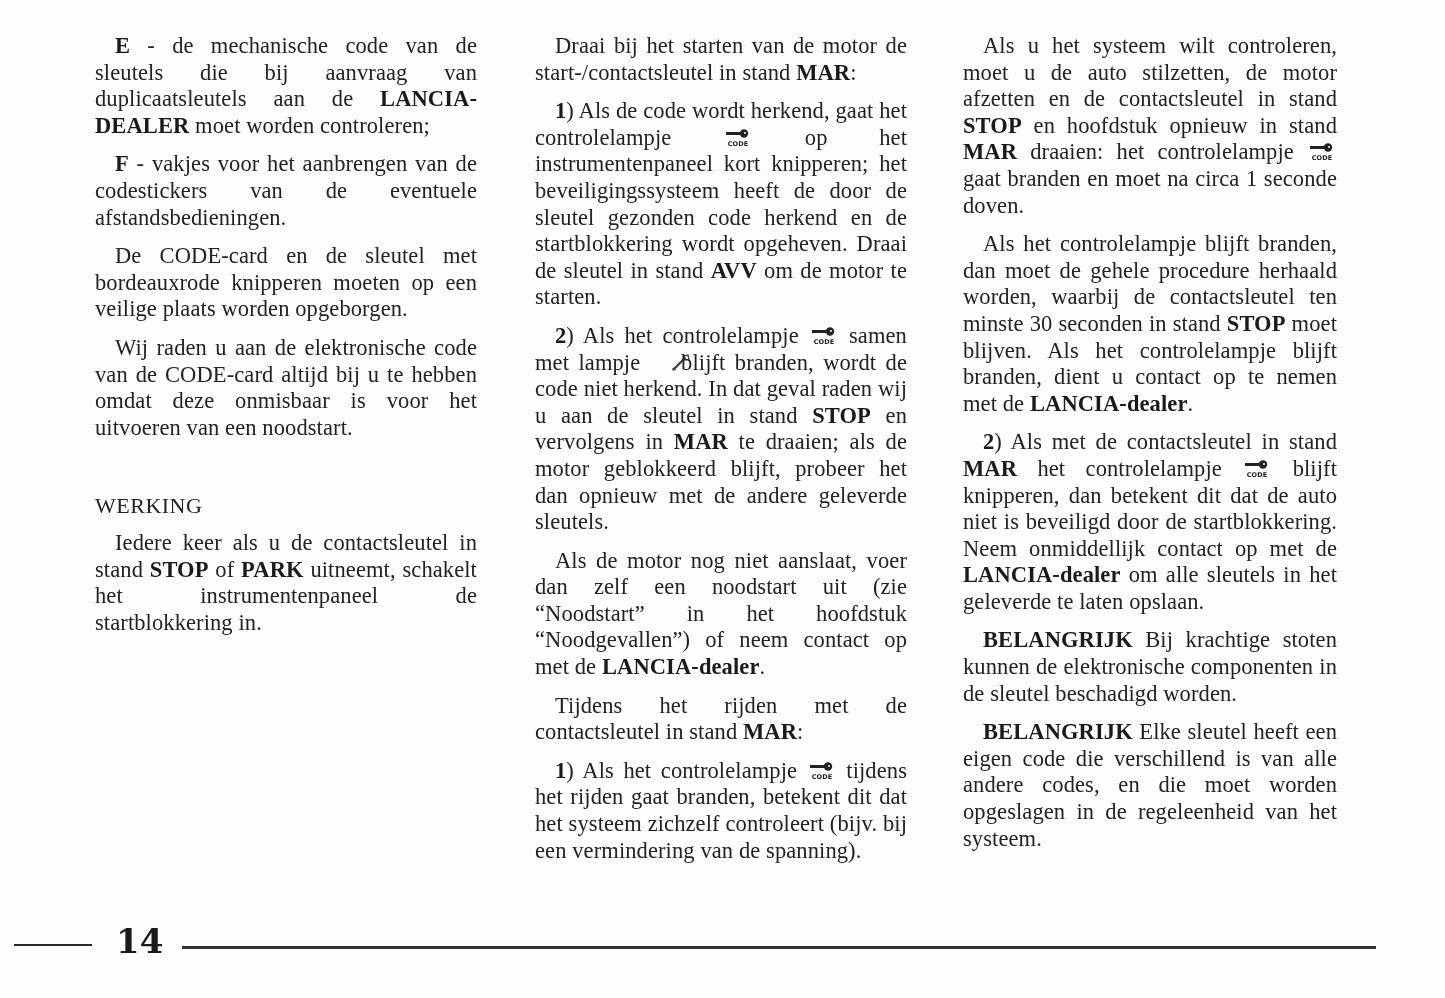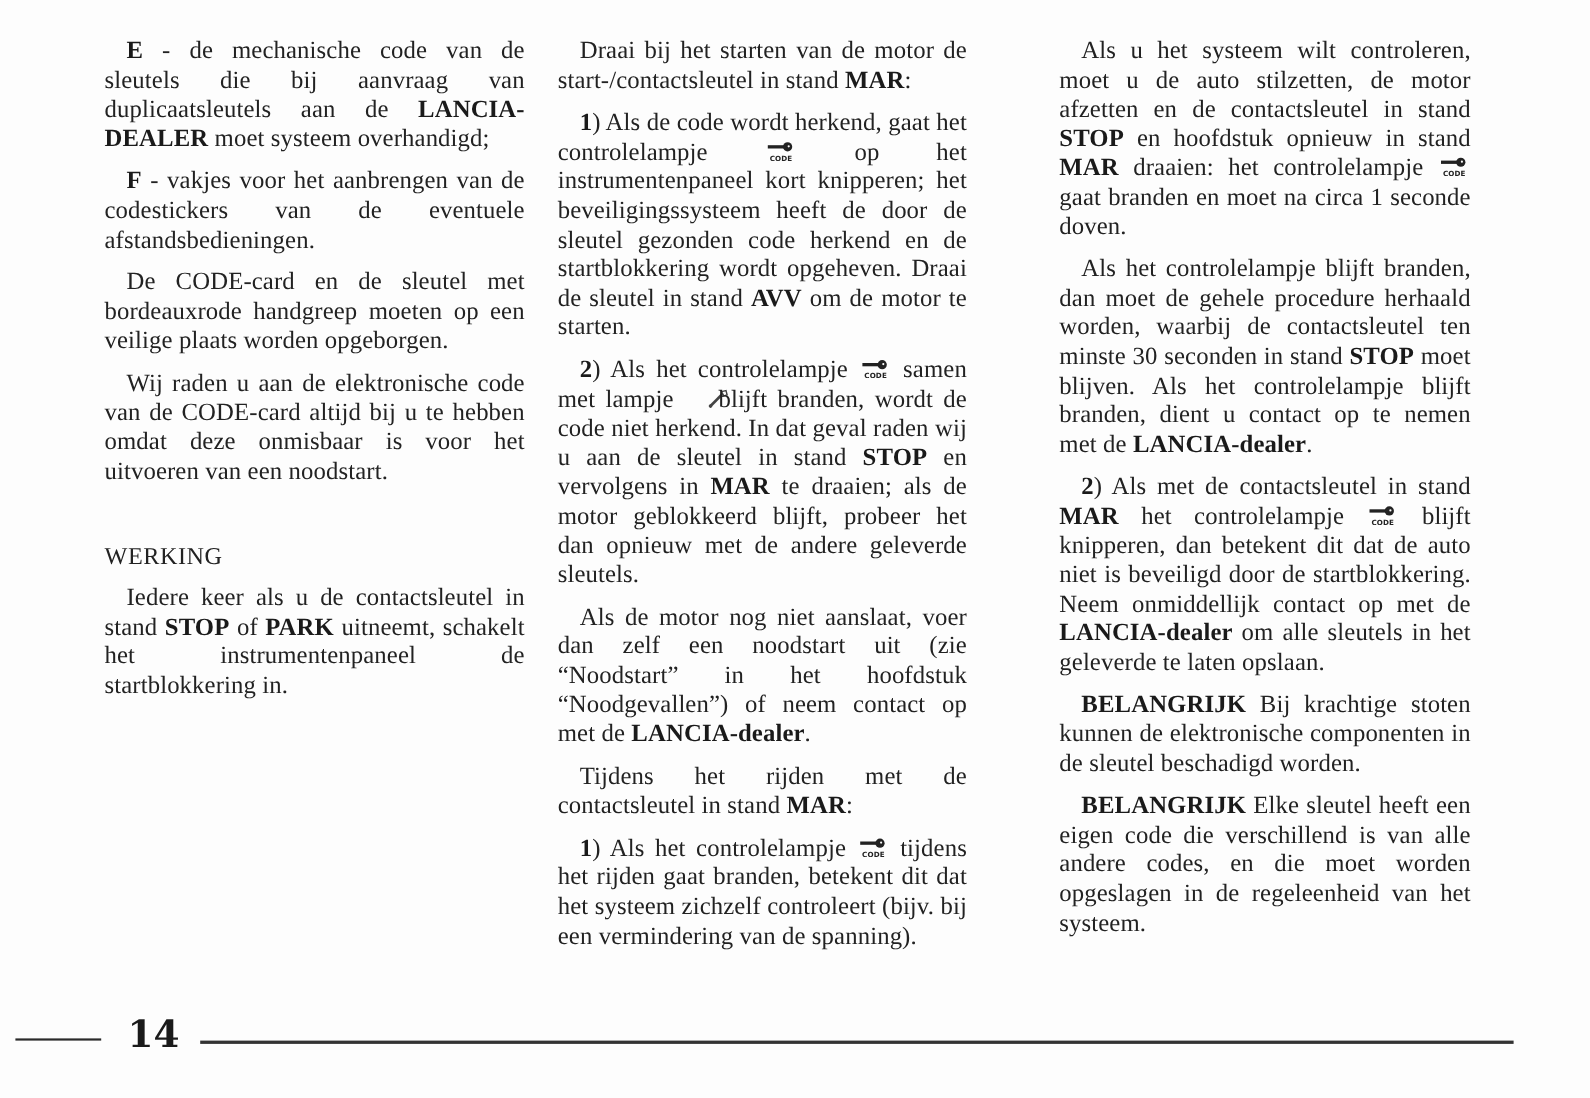--- a/index.html
+++ b/index.html
@@ -13,21 +13,21 @@
   }
   .col {
     position: absolute;
     top: 33px;
     font-size: 22.5px;
     line-height: 26.6px;
     text-align: justify;
     letter-spacing: 0.1px;
   }
   .col1 { left: 95px; width: 382px; }
-  .col2 { left: 507px; width: 372px; }
+  .col2 { left: 535px; width: 372px; }
   .col3 { left: 963px; width: 374px; }
   p { margin: 0 0 12px 0; text-indent: 20px; }
   b { font-weight: bold; color: #1a1a1a; }
   .heading {
     font-weight: normal; font-size: 22px; letter-spacing: 0.5px;
     text-indent: 0; margin-top: 52px; margin-bottom: 10px;
   }
   .keyicon {
     display: inline-block; width: 26px; height: 22px;
     vertical-align: -5px; position: relative; margin: 0 2px;
@@ -41,23 +41,23 @@
   .pagenum {
     position: absolute; left: 116px; top: 3px;
     font-family: "DejaVu Serif", serif; font-weight: bold; font-size: 34px; color: #1a1a1a;
   }
   .rule-right { position: absolute; left: 182px; top: 28px; width: 1194px; height: 3px; background: #333; }
 </style>
 </head>
 <body>
 
 <div class="col col1">
-  <p><b>E</b><span> - de mechanische code van de sleutels die bij aanvraag van duplicaatsleutels aan de </span><b>LANCIA-DEALER</b><span> moet systeem overhandigd;</span></p>
+  <p><b>E</b><span> - de mechanische code van de sleutels die bij aanvraag van duplicaatsleutels aan de </span><b>LANCIA-DEALER</b><span> moet worden controleren;</span></p>
   <p><b>F</b><span> - vakjes voor het aanbrengen van de codestickers van de eventuele afstandsbedieningen.</span></p>
-  <p>De CODE-card en de sleutel met bordeauxrode handgreep moeten op een veilige plaats worden opgeborgen.</p>
+  <p>De CODE-card en de sleutel met bordeauxrode knipperen moeten op een veilige plaats worden opgeborgen.</p>
   <p>Wij raden u aan de elektronische code van de CODE-card altijd bij u te hebben omdat deze onmisbaar is voor het uitvoeren van een noodstart.</p>
   <p class="heading">WERKING</p>
   <p><span>Iedere keer als u de contactsleutel in stand </span><b>STOP</b><span> of </span><b>PARK</b><span> uitneemt, schakelt het instrumentenpaneel de startblokkering in.</span></p>
 </div>
 
 <div class="col col2">
   <p><span>Draai bij het starten van de motor de start-/contactsleutel in stand </span><b>MAR</b><span>:</span></p>
   <p><b>1</b><span>) Als de code wordt herkend, gaat het controlelampje </span><span class="keyicon"><svg width="26" height="22" viewBox="0 0 26 22">
           <rect x="1" y="4" width="15" height="3" fill="#222"></rect>
           <circle cx="19" cy="5.5" r="4.2" fill="#222"></circle>

